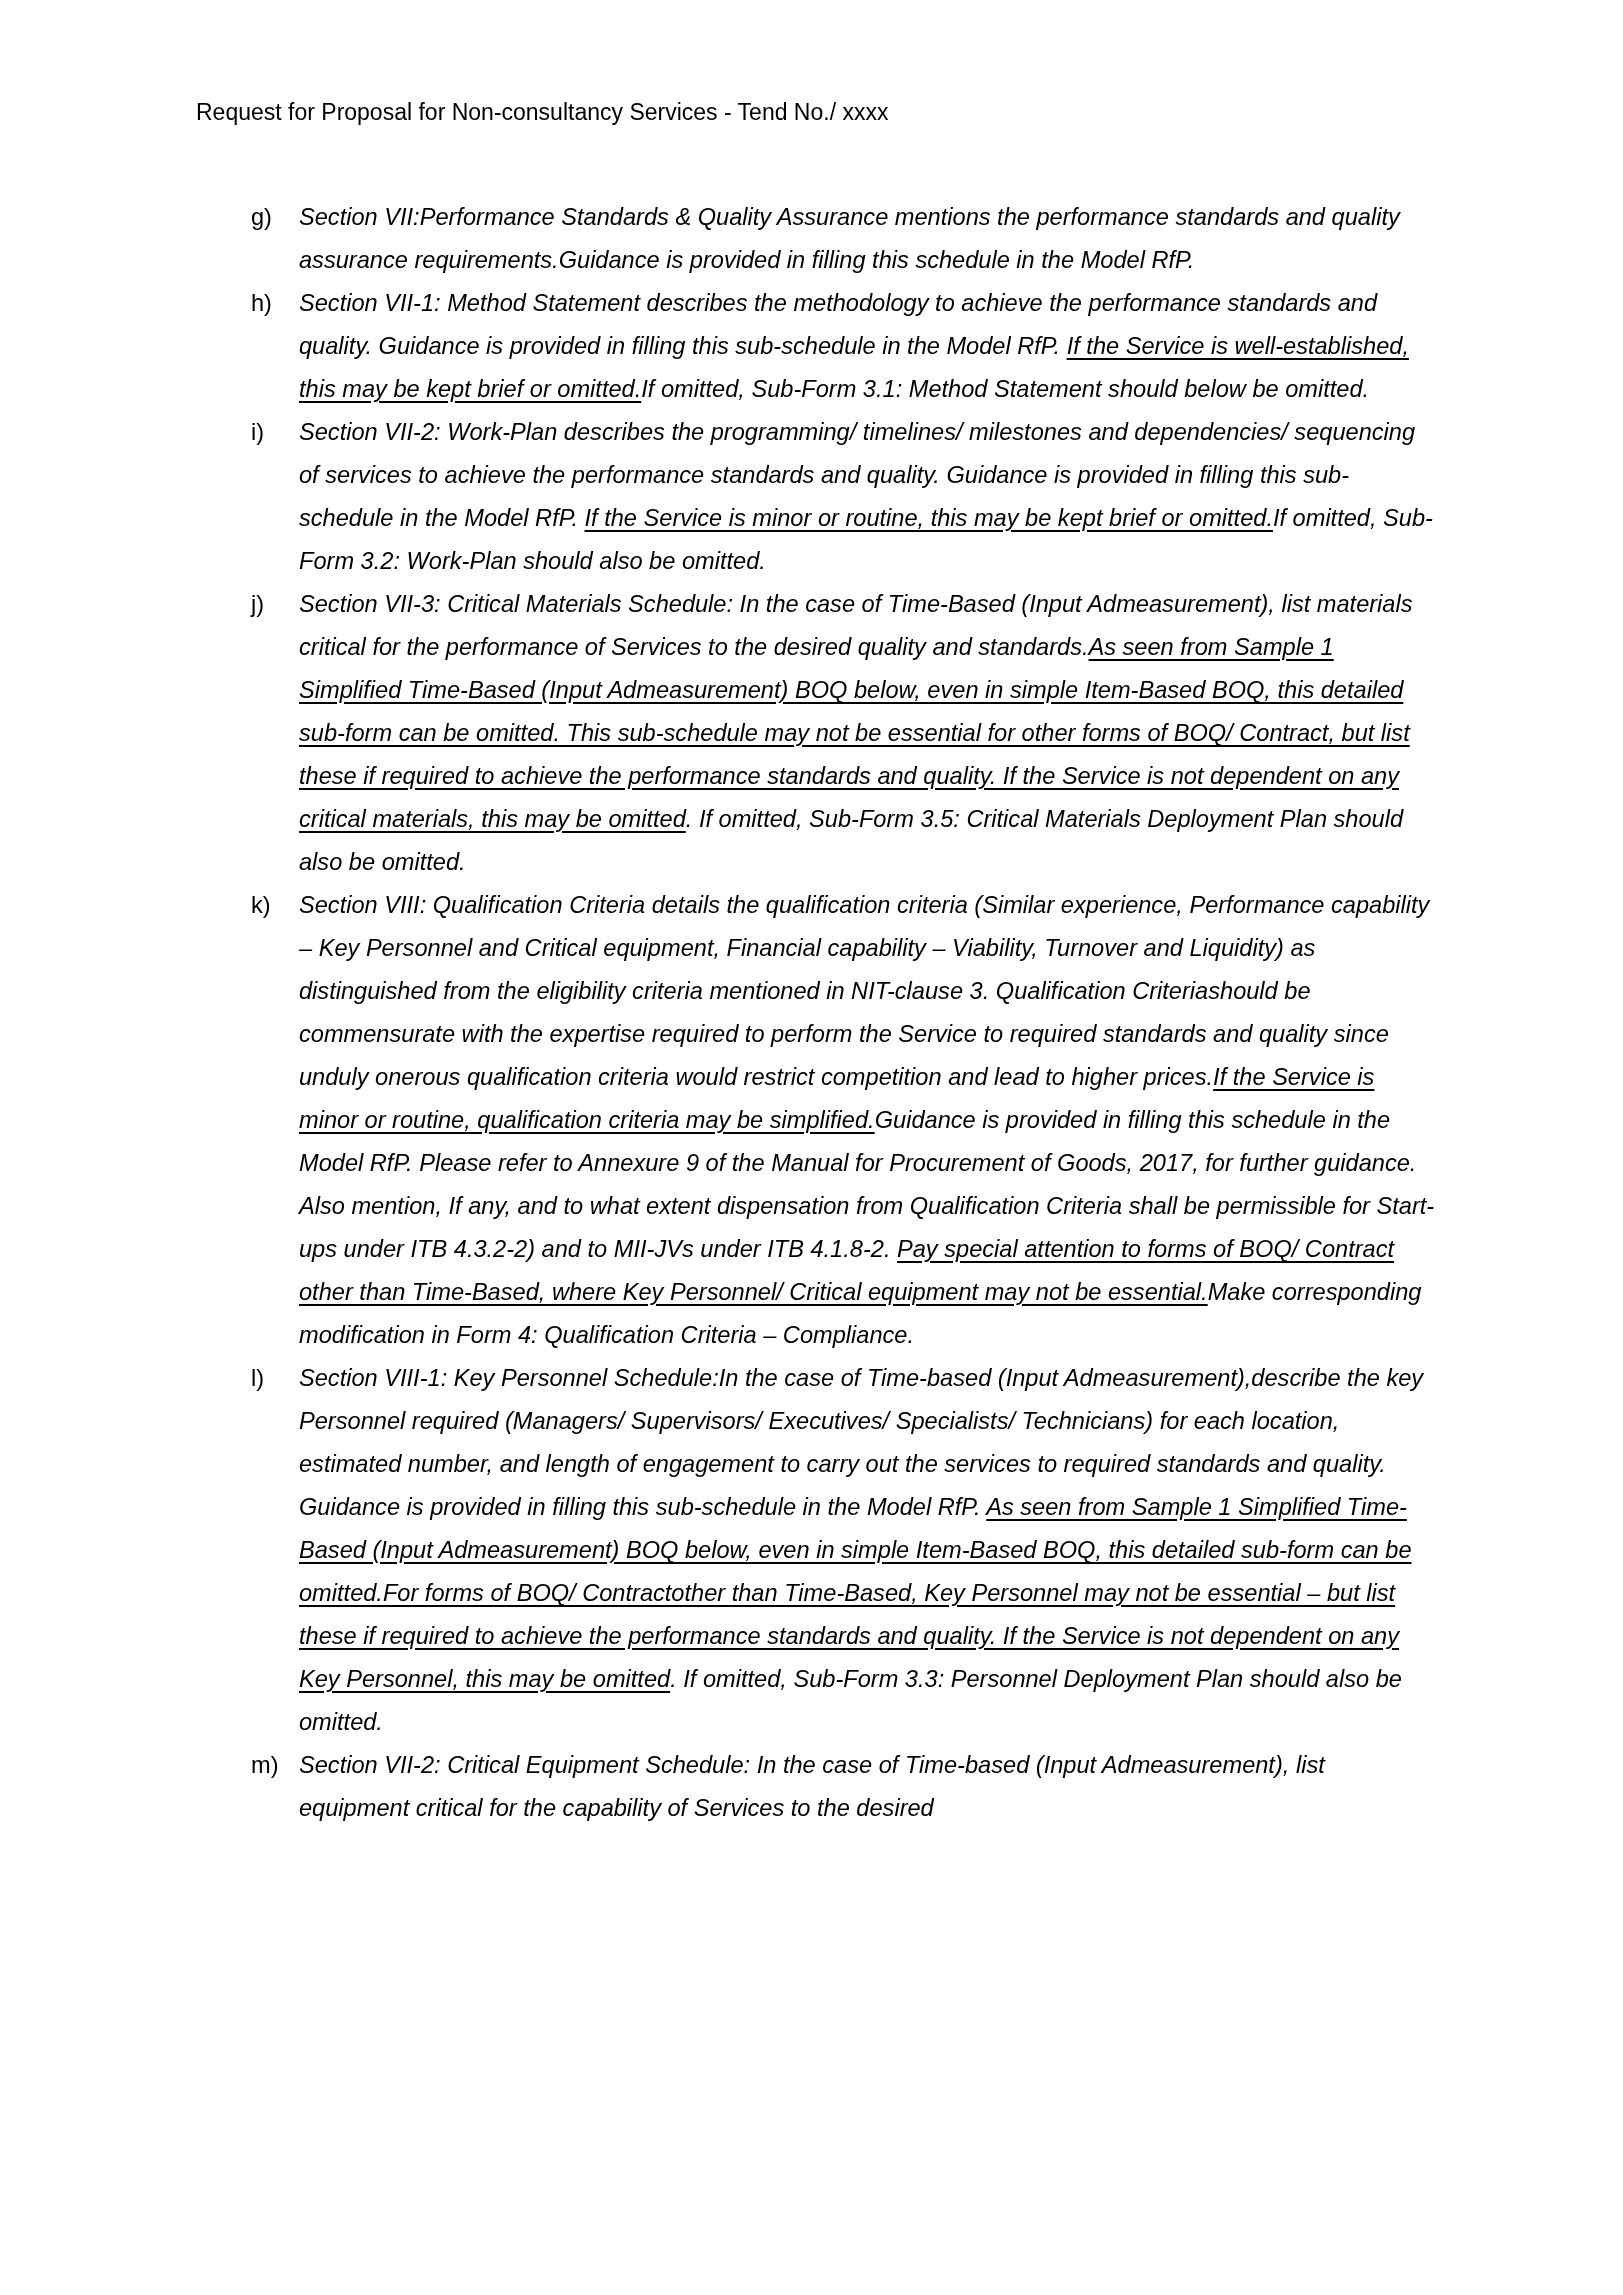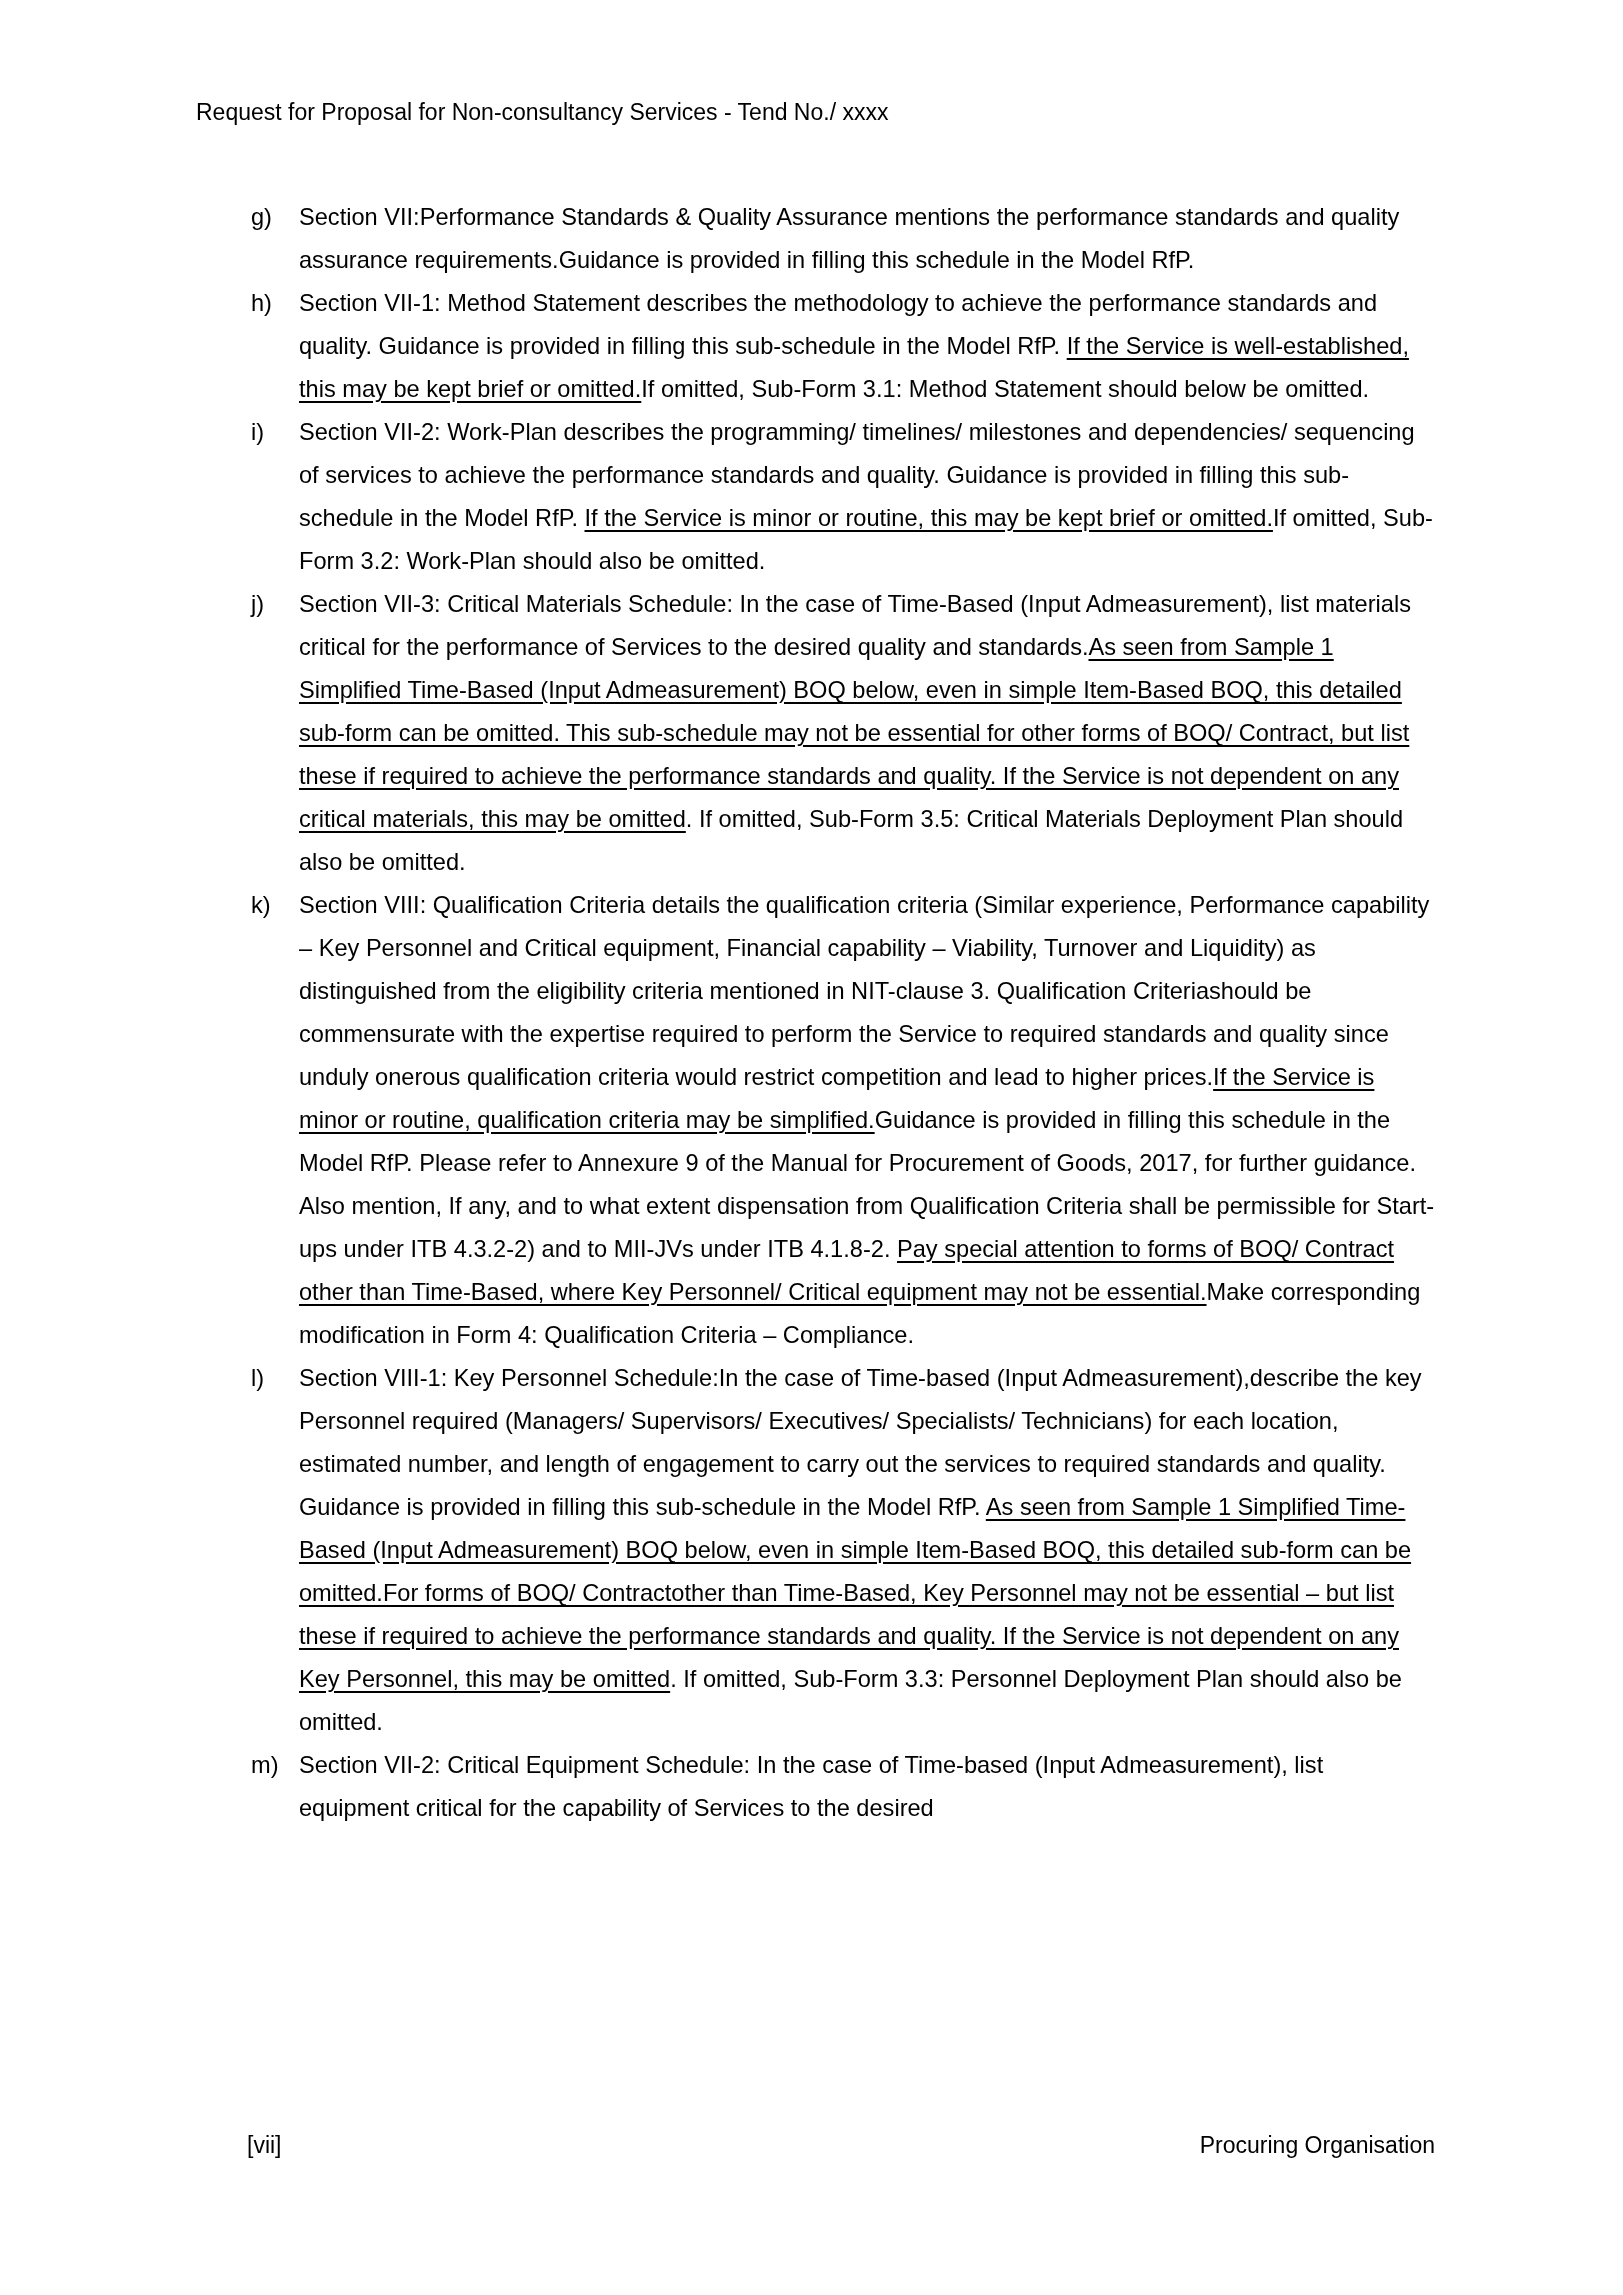--- a/index.html
+++ b/index.html
@@ -25,21 +25,21 @@
     position: absolute;
     top: 196px;
     left: 251px;
     width: 1184px;
     font-size: 23.6px;
     line-height: 43px;
     text-align: left;
   }
   .item { display: flex; align-items: flex-start; }
   .marker { width: 48px; flex-shrink: 0; }
-  .text { flex: 1; }
+  .text { flex: 1; font-style: italic; }
   .u { text-decoration: underline; text-underline-offset: 3.9px; }
   .footer {
     position: absolute;
     top: 2132px;
     left: 247px;
     right: 188px;
     display: flex;
     justify-content: space-between;
     font-size: 23px;
   }
@@ -82,19 +82,15 @@
         <div class="marker">l)</div>
         <div class="text"><span>Section VIII-1: Key Personnel Schedule:In the case of Time-based (Input Admeasurement),describe the key Personnel required (Managers/ Supervisors/ Executives/ Specialists/ Technicians) for each location, estimated number, and length of engagement to carry out the services to required standards and quality. Guidance is provided in filling this sub-schedule in the Model RfP. </span><span class="u">As seen from Sample 1 Simplified Time-Based (Input Admeasurement) BOQ below, even in simple Item-Based BOQ, this detailed sub-form can be omitted.For forms of BOQ/ Contractother than Time-Based, Key Personnel may not be essential – but list these if required to achieve the performance standards and quality. If the Service is not dependent on any Key Personnel, this may be omitted</span><span>. If omitted, Sub-Form 3.3: Personnel Deployment Plan should also be omitted.</span></div>
       </div>
 
       <div class="item">
         <div class="marker">m)</div>
         <div class="text"><span>Section VII-2: Critical Equipment Schedule: In the case of Time-based (Input Admeasurement), list equipment critical for the capability of Services to the desired</span></div>
       </div>
     </div>
 
-  <div class="footer">
-    <span>[vii]</span>
-    <span>Procuring Organisation</span>
-  </div>
 
 </div>
 
 
 </body></html>

